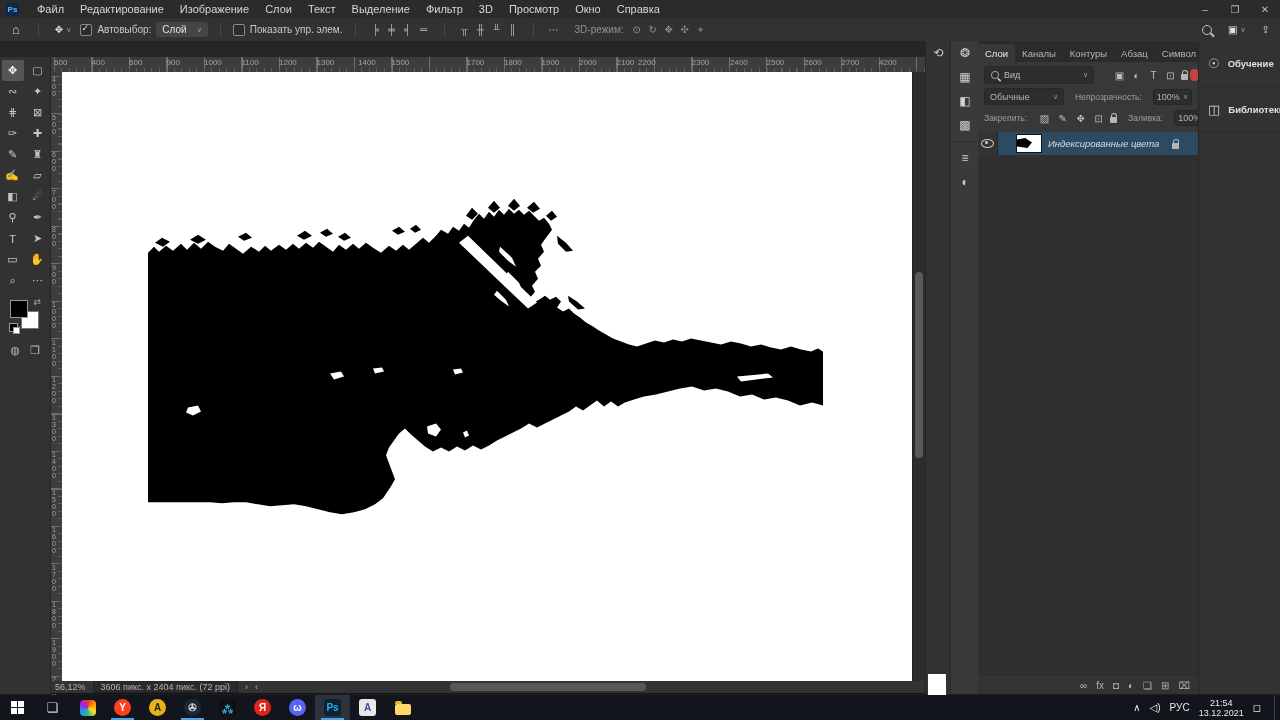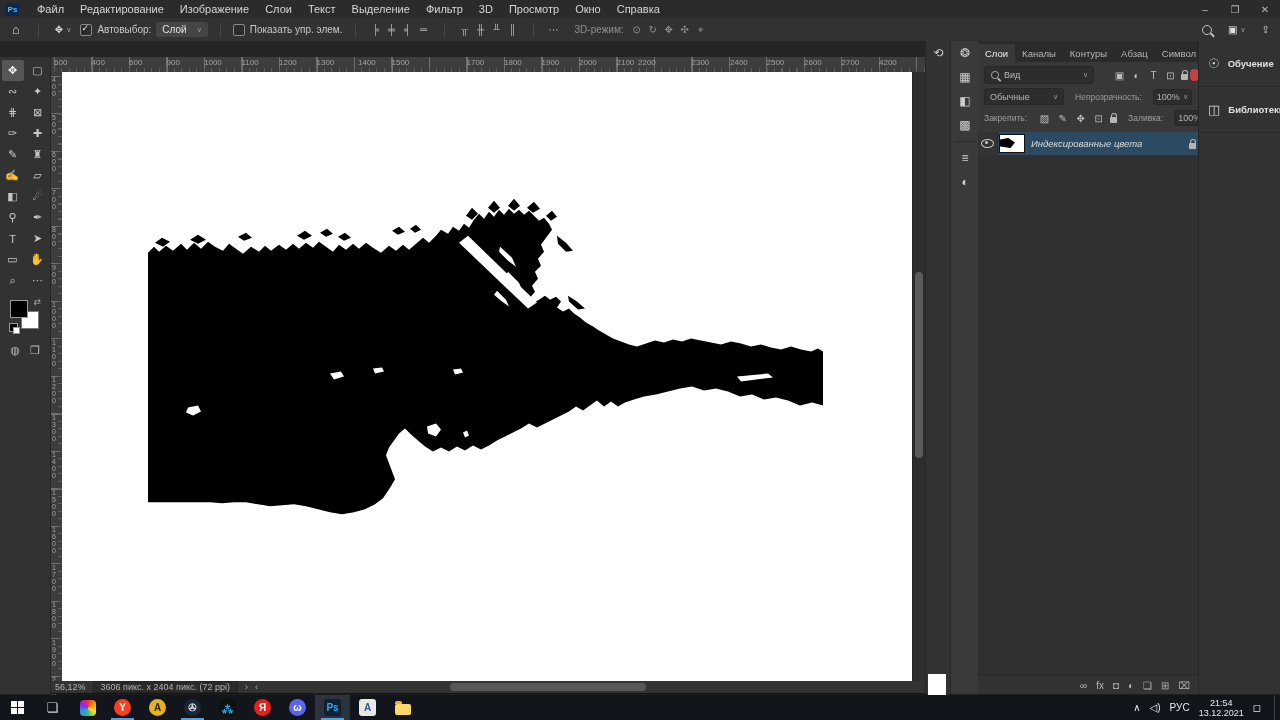--- a/index.html
+++ b/index.html
@@ -79,21 +79,21 @@
   .ficon{width:13px;text-align:center;color:#bdbdbd;font-size:10px}
   .red-toggle{position:absolute;right:-2px;top:6px;width:9px;height:12px;border-radius:5px;background:#c24343;border:1px solid #333}
   .selbox{display:flex;align-items:center;background:#2d2d2d;border:1px solid #272727;border-radius:3px;height:15px;padding:0 5px;color:#b5b5b5;gap:8px}
   .valbox{display:flex;align-items:center;background:#2d2d2d;border:1px solid #272727;border-radius:3px;height:14px;padding:0 3px;gap:3px;color:#b5b5b5}
   .lockico{width:7px;height:6px;background:#b5b5b5;border-radius:1px;position:relative;display:inline-block;margin-top:4px}
   .lockico::before{content:'';position:absolute;top:-4px;left:1px;width:4px;height:4px;border:1px solid #b5b5b5;border-bottom:none;border-radius:3px 3px 0 0}
   .layer-row{display:flex;align-items:stretch;height:23px;background:#333;margin-top:2px}
   .eye-cell{width:19px;display:flex;align-items:center;justify-content:center;border-right:1px solid #272727}
   .eyeico{width:11px;height:7px;border:1px solid #cacaca;border-radius:50%;position:relative}
   .eyeico::after{content:'';position:absolute;left:3px;top:1px;width:3px;height:3px;background:#cacaca;border-radius:50%}
-  .layer-sel{flex:1;background:#2c4a61;display:flex;align-items:center;gap:7px;padding:0 2px}
+  .layer-sel{flex:1;background:#2c4a61;display:flex;align-items:center;gap:7px;padding:0 19px}
   .thumb{width:24px;height:17px;background:#fff;outline:1px solid #111;position:relative;overflow:hidden}
   .thumb::before{content:'';position:absolute;left:0;top:3px;width:15px;height:10px;background:#000;clip-path:polygon(0 15%,55% 0,100% 45%,70% 100%,0 85%)}
   .layer-name{font-size:9.5px;font-style:italic;color:#dcdcdc;flex:1}
   .layers-list{flex:1;background:#303030}
   .panel-bottom{height:18px;border-top:1px solid #2a2a2a;display:flex;align-items:center;justify-content:flex-end;gap:9px;padding-right:8px;color:#b2b2b2;font-size:10px;background:#333}
   .pb-icon{font-size:10px}
   .dock-right{position:absolute;left:1198px;top:41px;width:82px;bottom:26px;background:#323232;border-left:1px solid #262626}
   .dr-item{display:flex;align-items:center;gap:8px;padding:15px 9px;border-bottom:1px solid #2a2a2a;color:#e0e0e0;font-size:9.5px;font-weight:bold}
   .dr-icon{font-size:13px;color:#d8d8d8;font-weight:normal}
   

